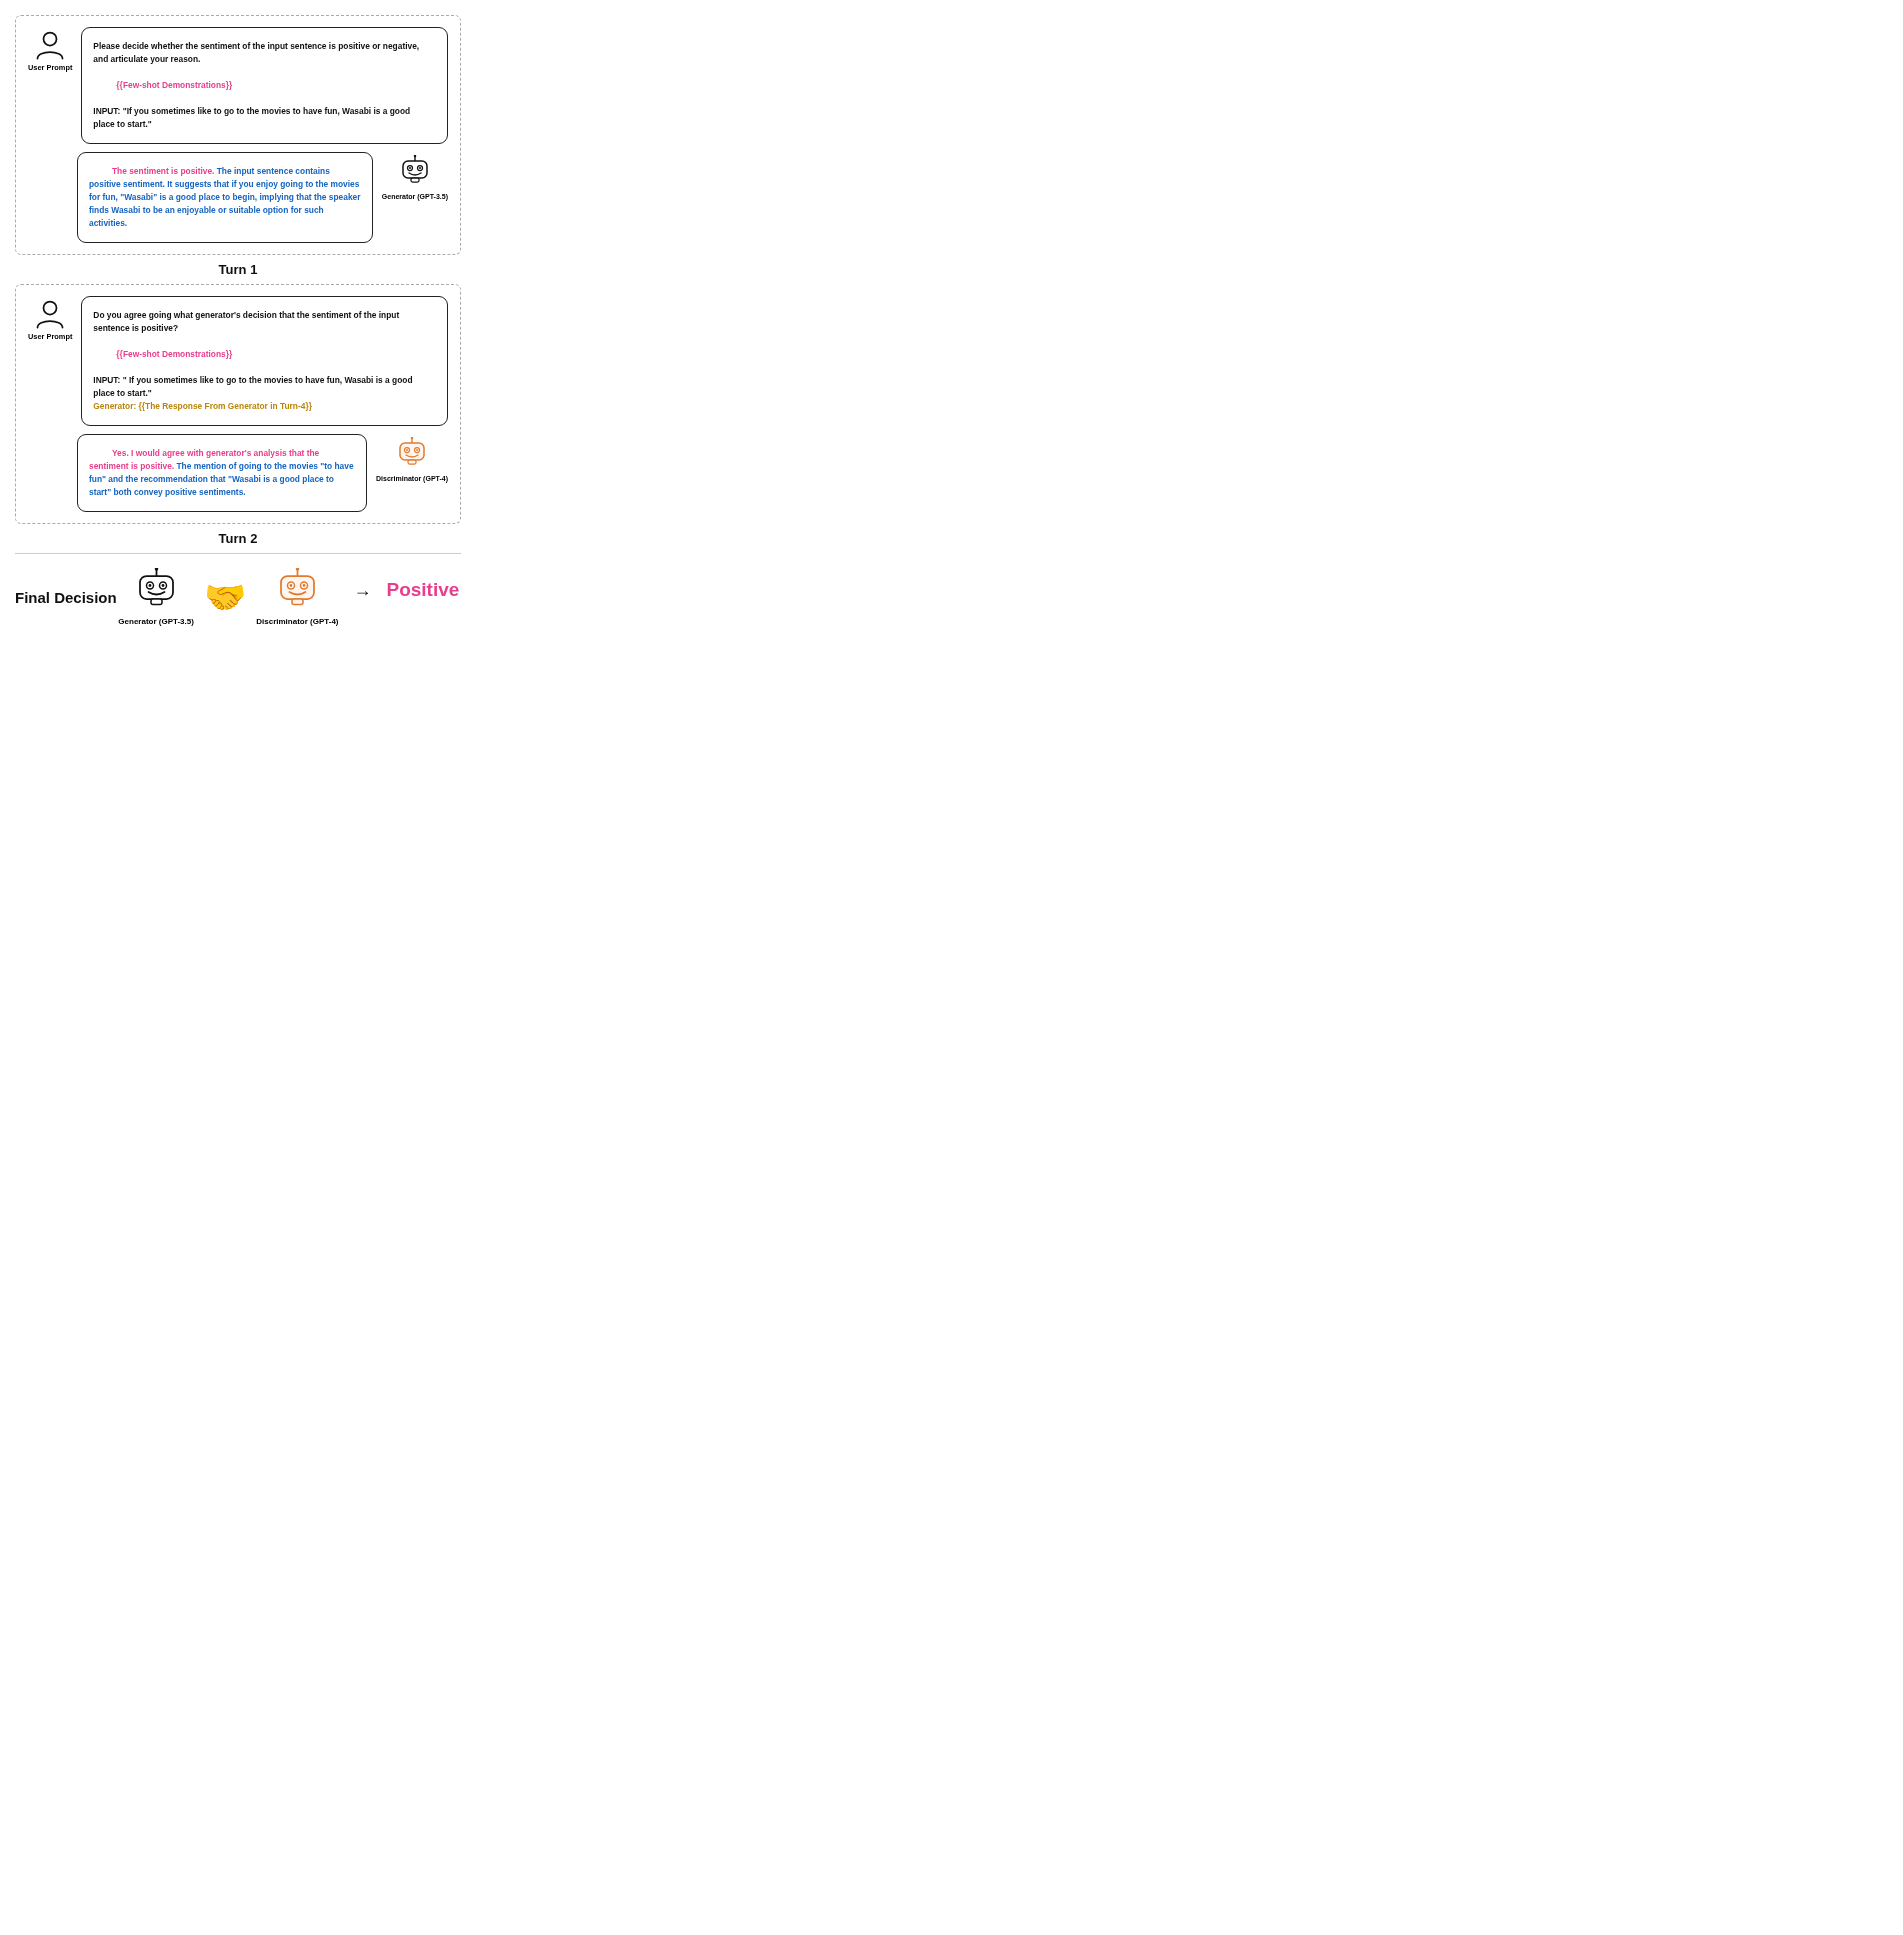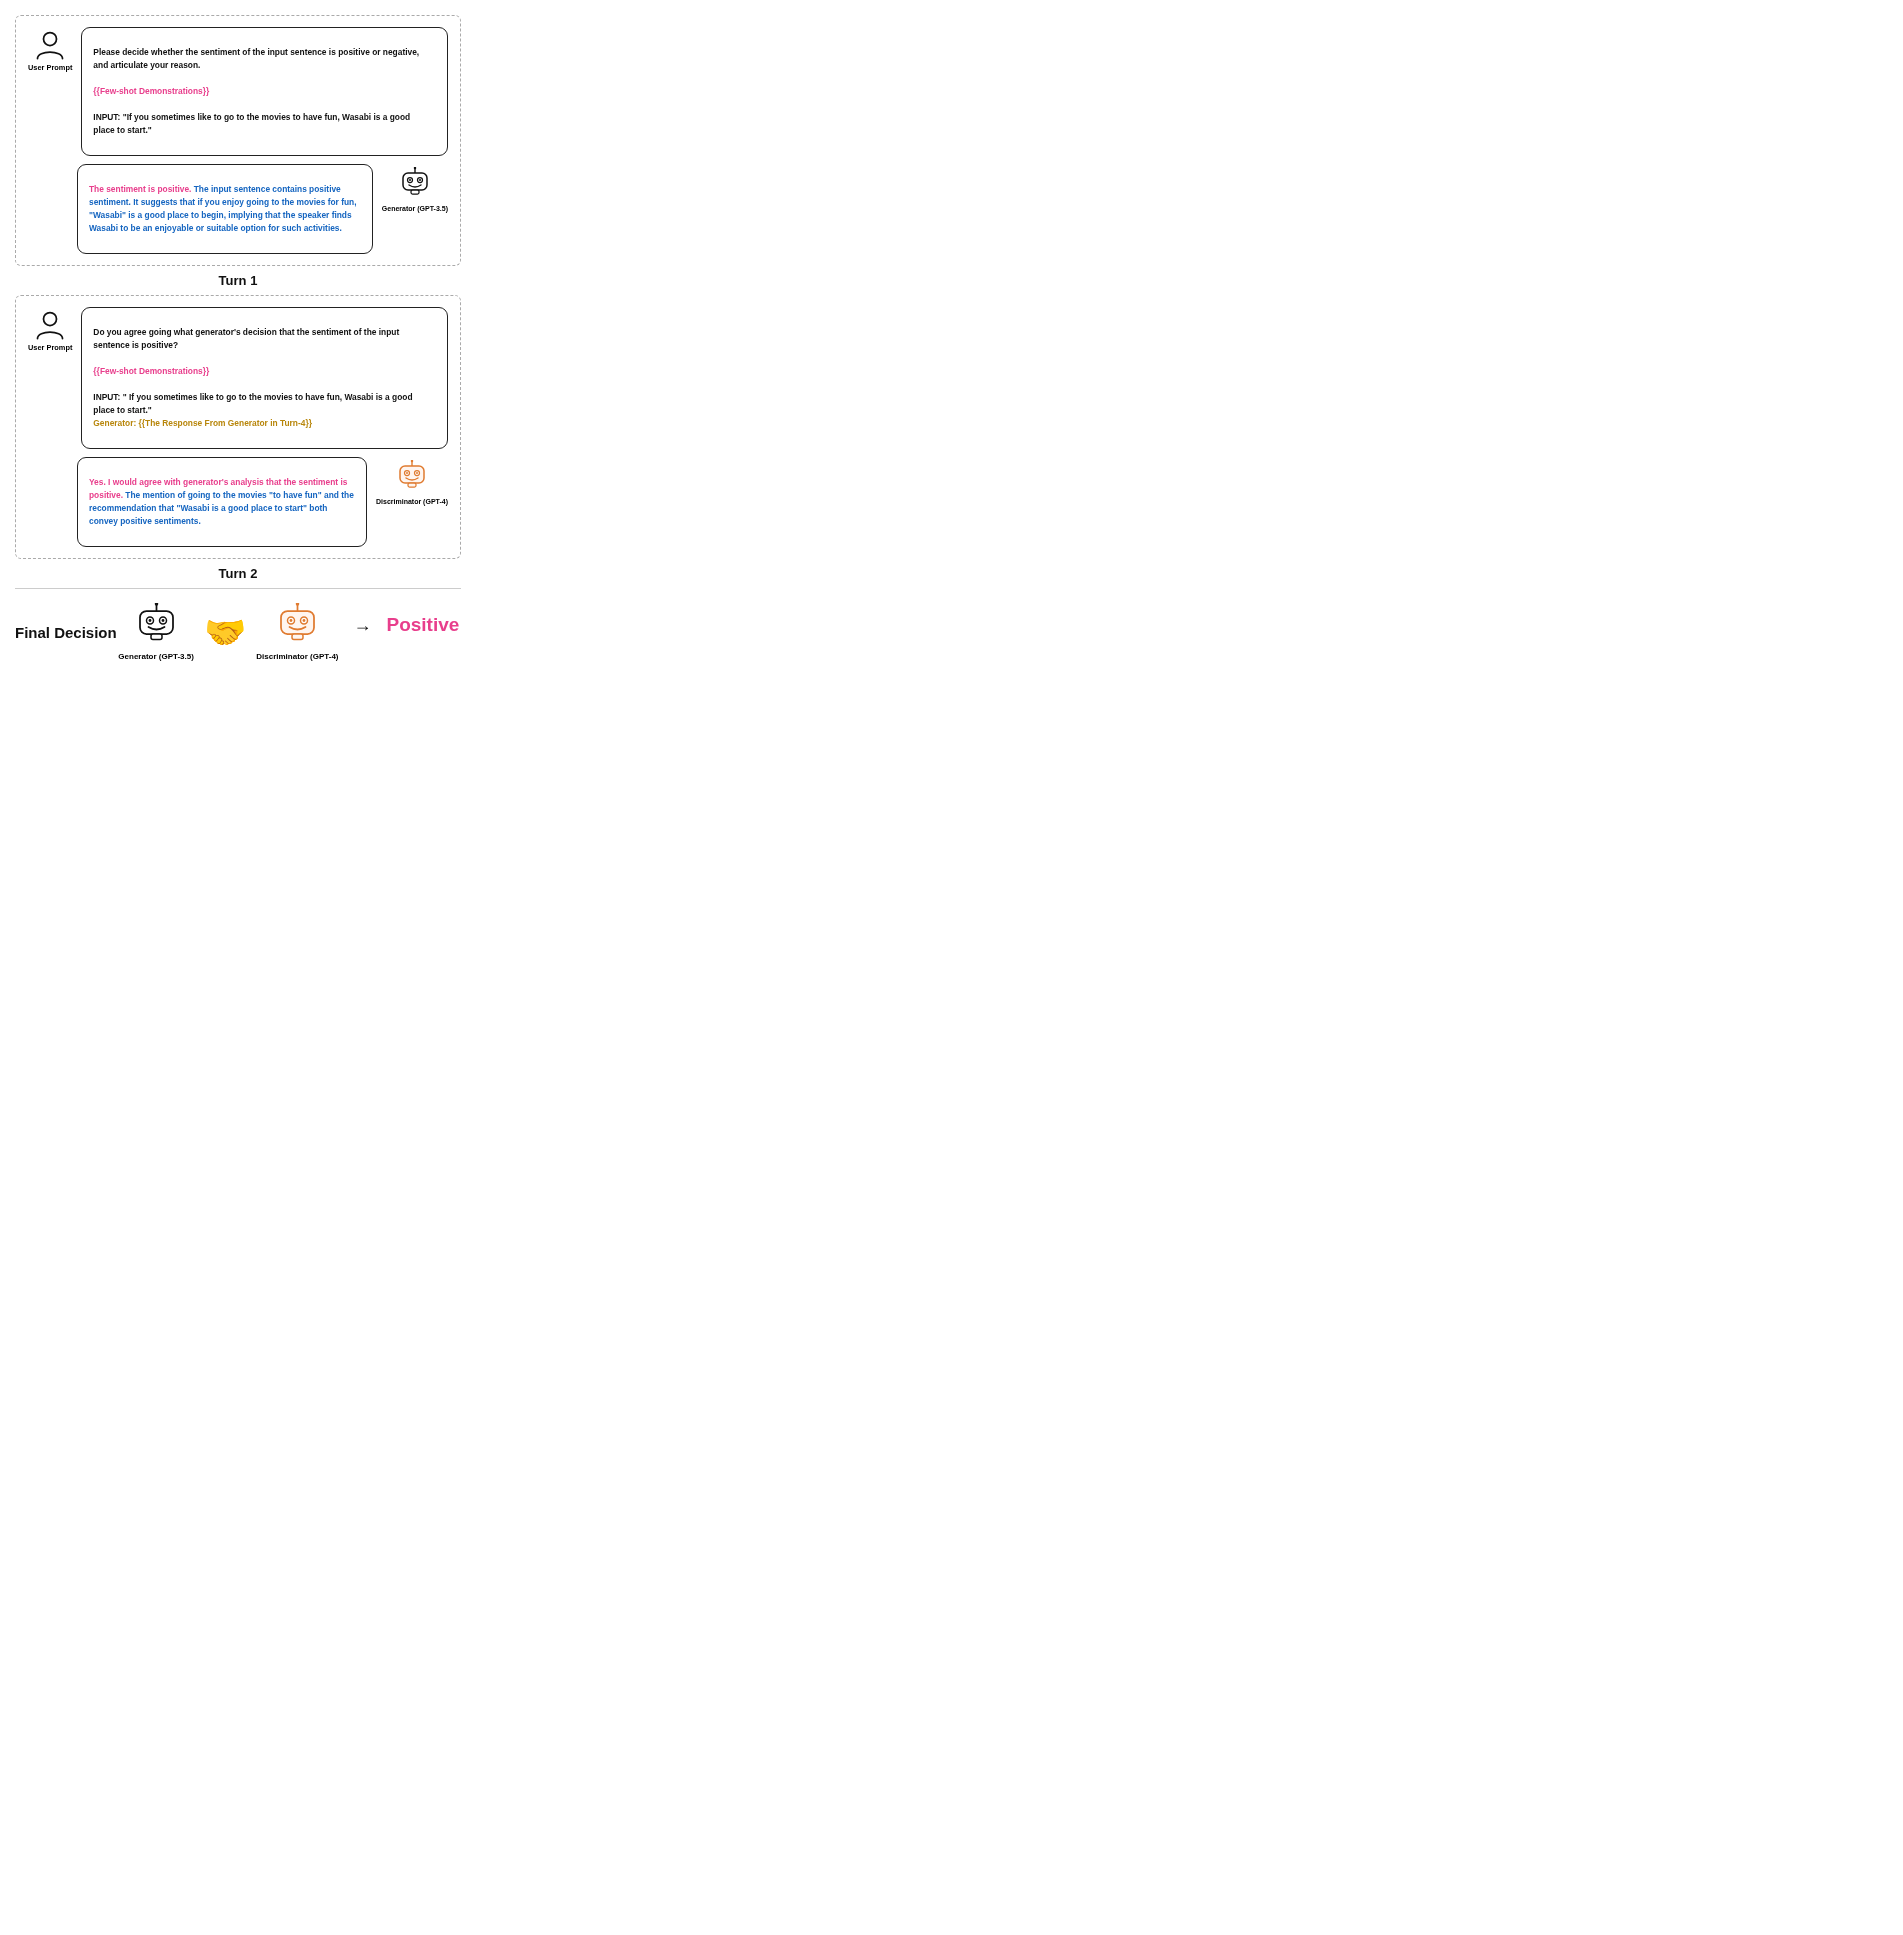--- a/index.html
+++ b/index.html
@@ -16,21 +16,21 @@
       border-radius: 6px;
       padding: 11px 12px 11px 12px;
       margin-bottom: 5px;
       position: relative;
     }
 
     
     .message-box {
       border: 1.2px solid #222;
       border-radius: 9px;
-      padding: 18px 11px;
+      padding: 12px 11px;
       background: #fff;
       margin-bottom: 8px;
       position: relative;
     }
     .message-box:last-child { margin-bottom: 0; }
 
     
     .row {
       display: flex;
       align-items: flex-start;
@@ -71,21 +71,21 @@
       line-height: 1.4;
     }
 
     
     .box-text {
       font-size: 8.4px;
       line-height: 1.55;
       color: #111;
       font-weight: bold;
     }
-    .box-text .pink { color: #e83e8c; font-weight: bold; }
+    .box-text .pink { color: #e83e8c; font-weight: bold; margin-left: 23px; }
     .box-text .blue { color: #1565c0; font-weight: bold; }
     .box-text .gold { color: #b8860b; font-weight: bold; }
 
     
     .turn-label {
       font-size: 13px;
       font-weight: bold;
       text-align: center;
       margin: 7px 0 7px 0;
       color: #111;

